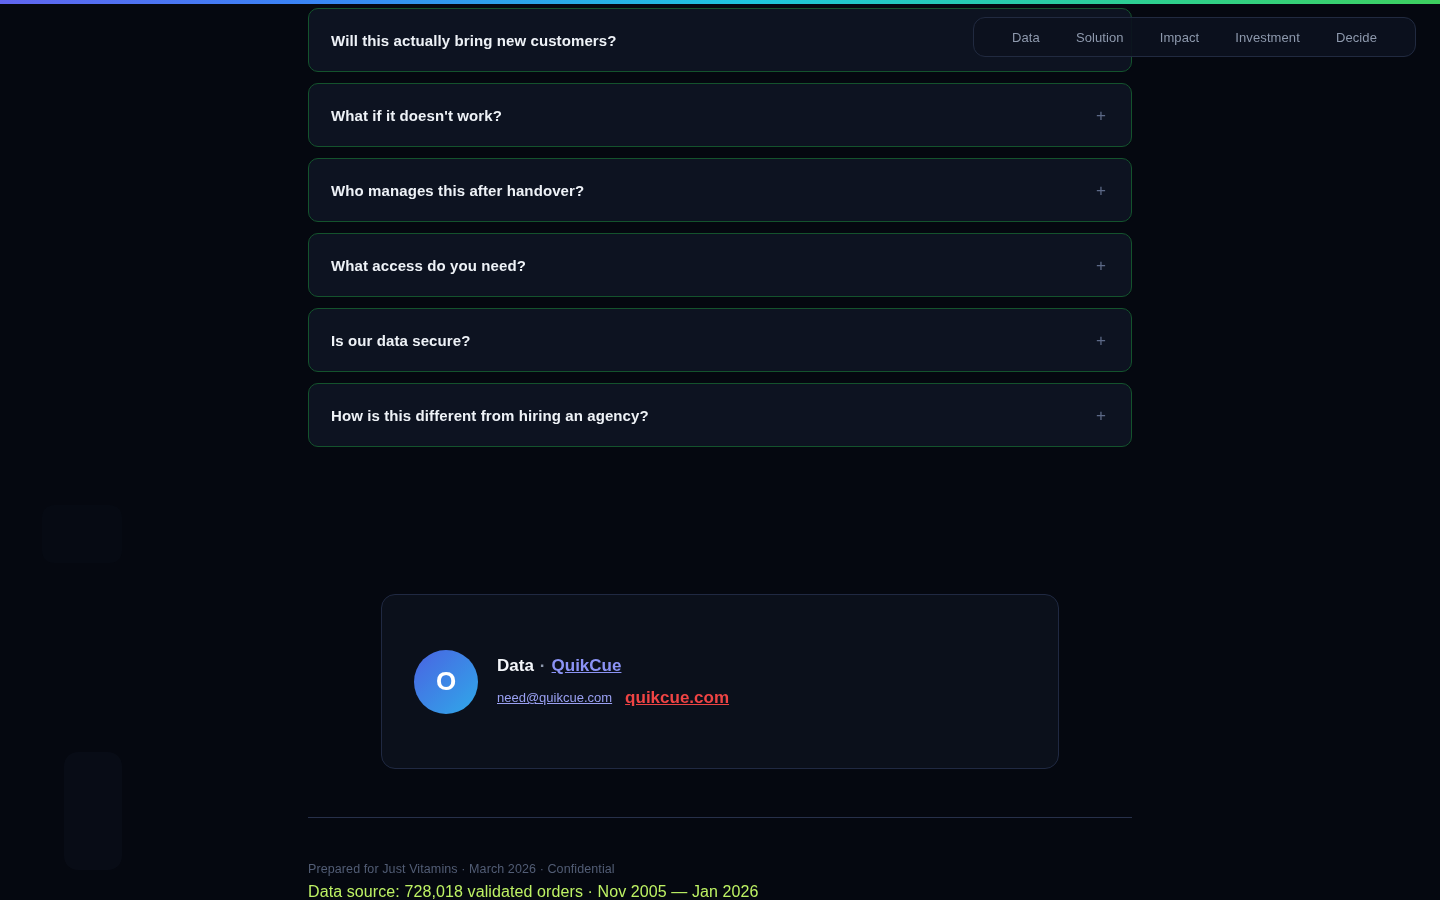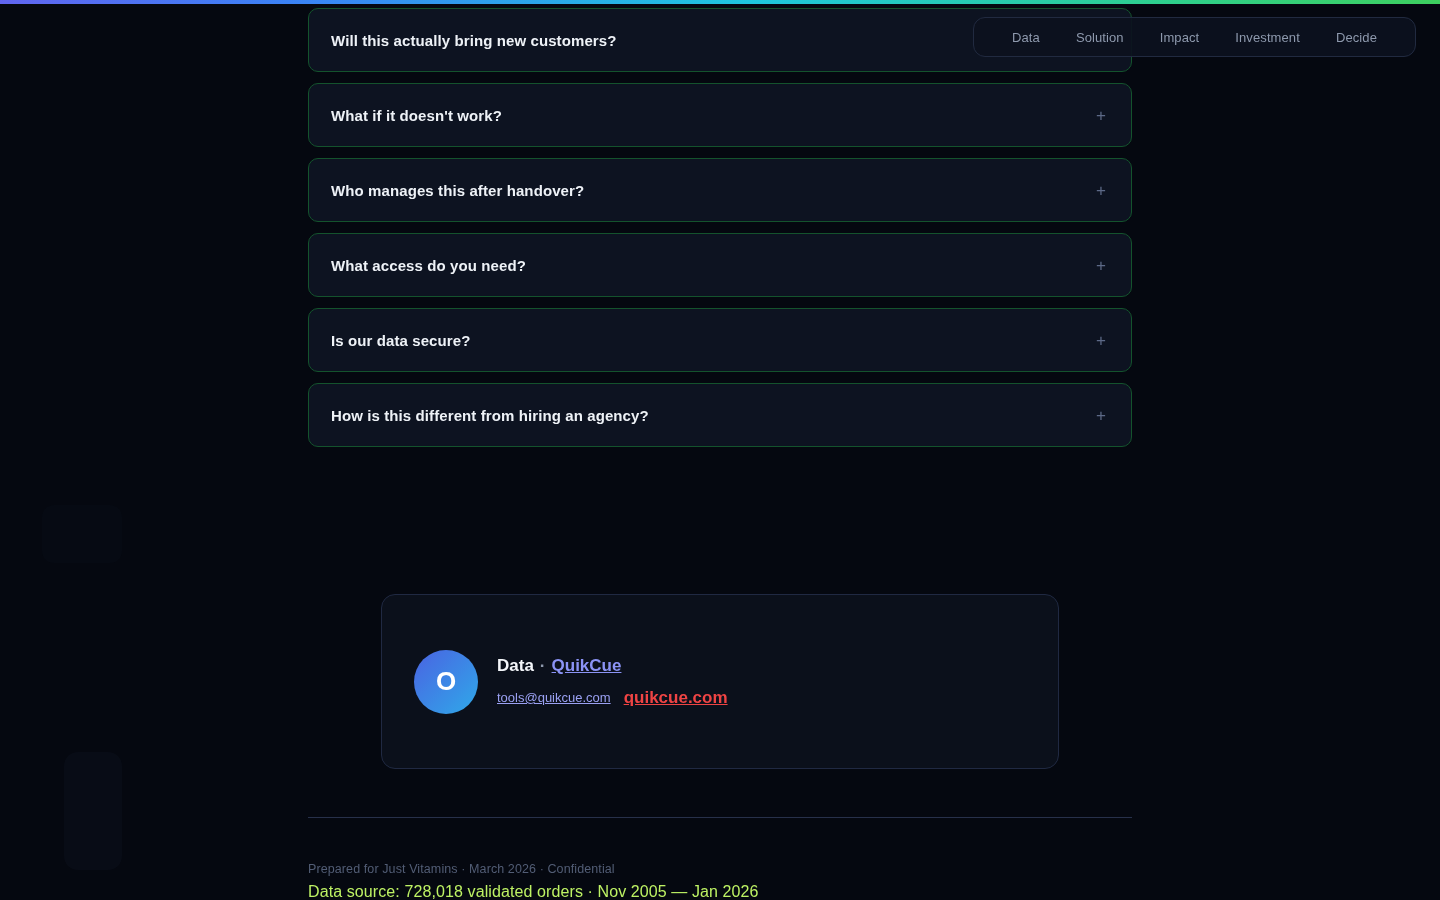--- a/index.html
+++ b/index.html
@@ -198,21 +198,21 @@
 
   <section class="author-card">
     <div class="avatar">
       <span>O</span>
     </div>
     <div class="author-body">
       <div class="author-title">
         <span>Data</span><span class="sep">·</span><a class="company">QuikCue</a>
       </div>
       <div class="author-links">
-        <a class="email">tools@quikcue.com</a>
+        <a class="email">need@quikcue.com</a>
         <a class="site">quikcue.com</a>
       </div>
     </div>
   </section>
 
   <hr class="divider">
 
   <footer class="footer">
     <div class="footer-line1">Prepared for Just Vitamins · March 2026 · Confidential</div>
     <div class="footer-line2">Data source: 728,018 validated orders · Nov 2005 — Jan 2026</div>

